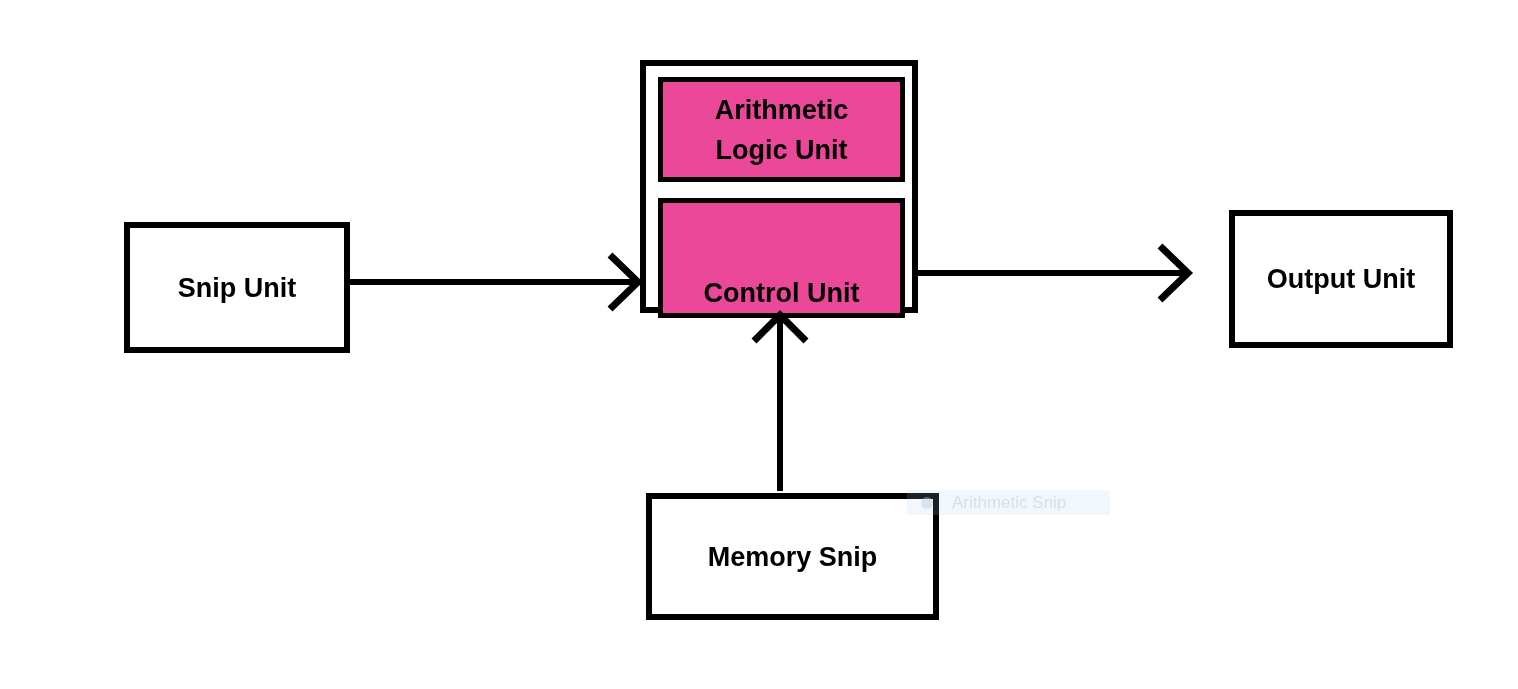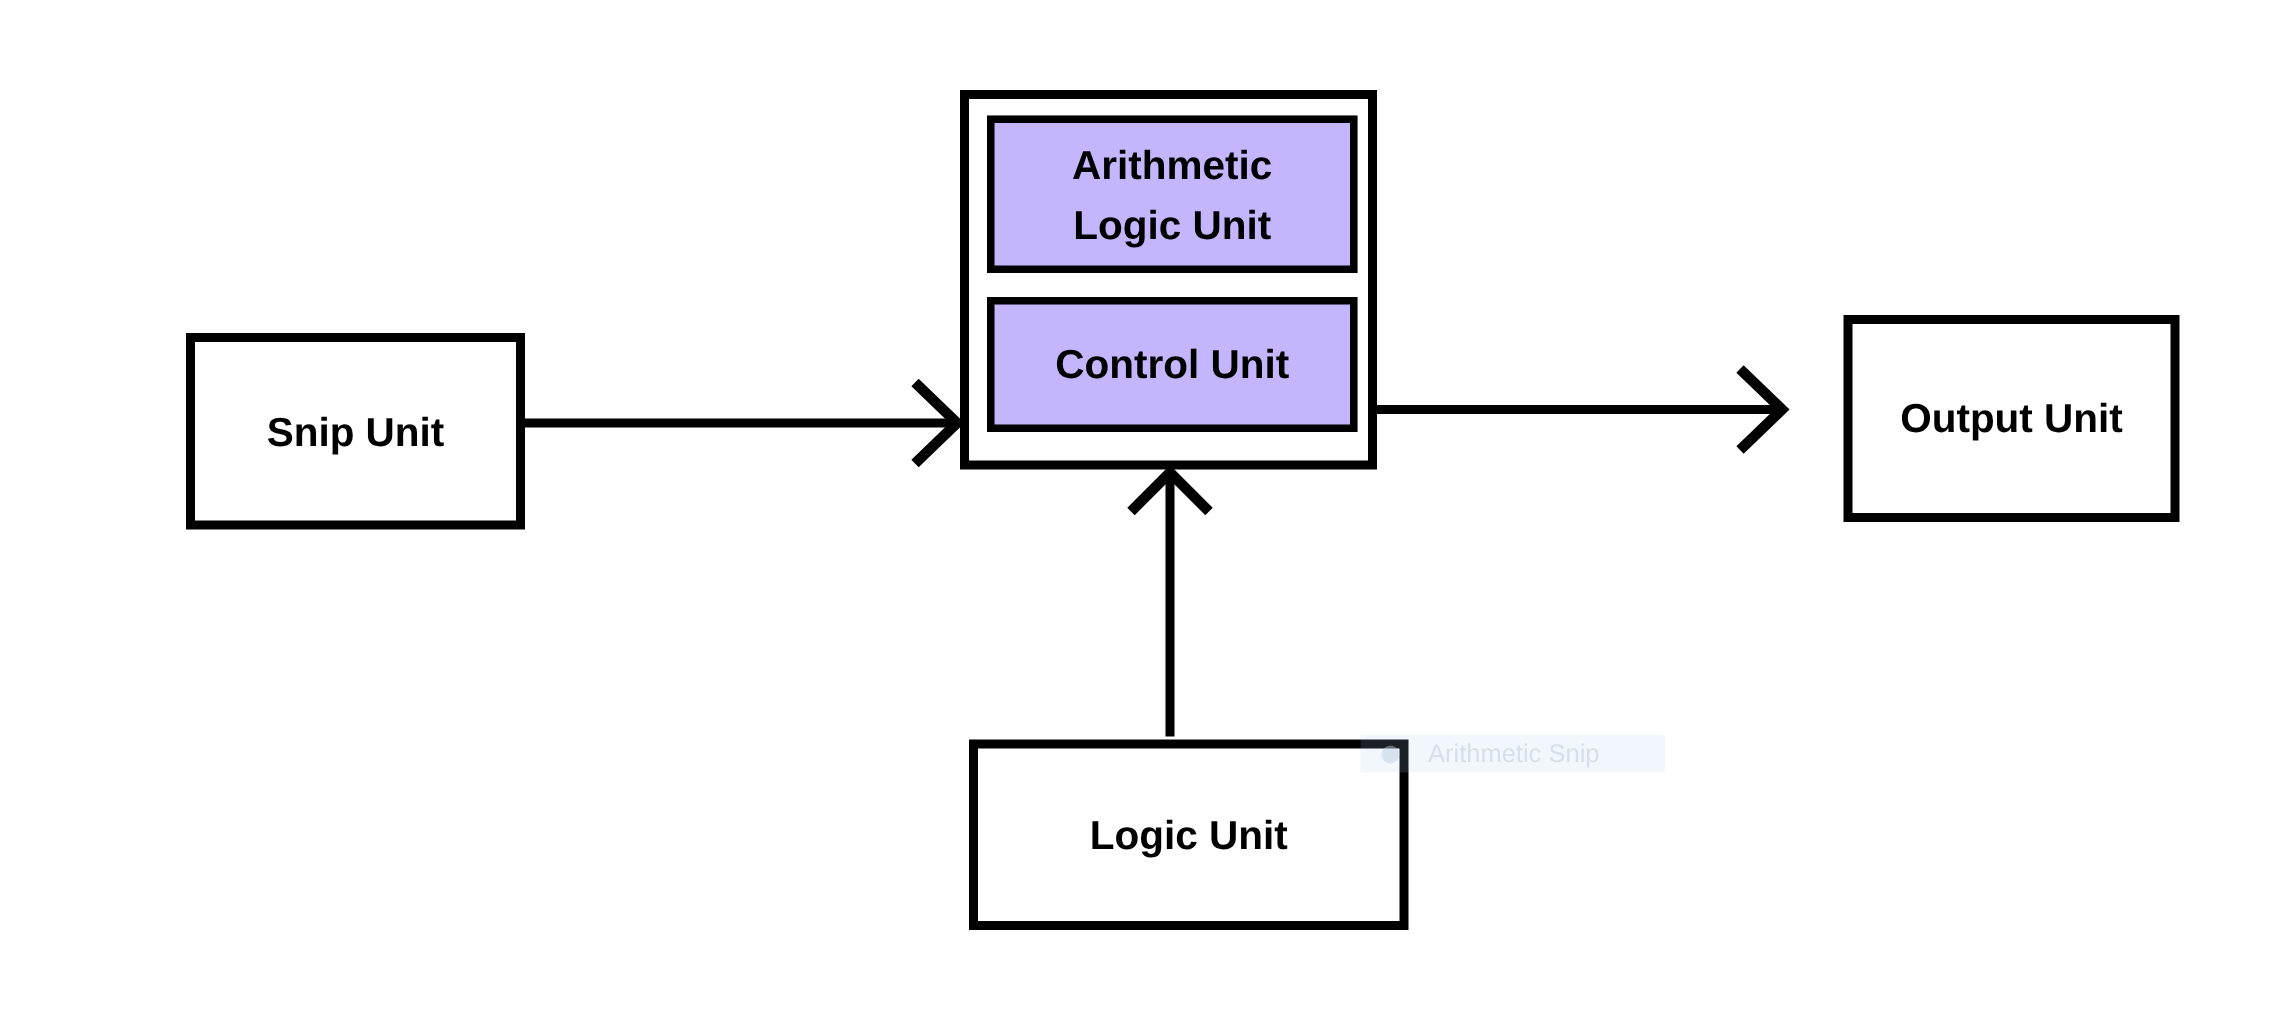--- a/index.html
+++ b/index.html
@@ -30,33 +30,33 @@
     line-height: 40px;
     z-index: 2;
   }
   #input-box    { left: 124px; top: 222px; width: 226px; height: 131px; }
   #output-box   { left: 1190px; top: 210px; width: 224px; height: 138px; margin-left: 39px; }
   #memory-box   { left: 646px;  top: 493px; width: 293px; height: 127px; }
   #cpu-box      { left: 640px;  top: 60px;  width: 278px; height: 253px; }
   .inner-node {
     position: absolute;
     box-sizing: border-box;
-    background: #c4b5fd;
+    background: #ec4899;
     border: 5px solid #000000;
     display: flex;
     align-items: center;
     justify-content: center;
     text-align: center;
     font-weight: bold;
     color: #000000;
     font-size: 27px;
     line-height: 40px;
   }
   #alu-box      { left: 12px; top: 11px;  width: 247px; height: 105px; }
-  #control-box  { left: 12px; top: 132px; width: 247px; height: 90px; }
+  #control-box  { left: 12px; top: 132px; width: 247px; height: 120px; align-items: flex-end; }
   #alu-label    { width: 175px; }
 
   #arrow-layer {
     position: absolute;
     left: 0; top: 0;
     width: 1518px;
     height: 689px;
     z-index: 3;
     pointer-events: none;
   }
@@ -102,21 +102,21 @@
     <div class="inner-node" id="control-box">
       <span>Control Unit</span>
     </div>
   </div>
 
   <div class="node" id="output-box">
     <span>Output Unit</span>
   </div>
 
   <div class="node" id="memory-box">
-    <span>Logic Unit</span>
+    <span>Memory Snip</span>
   </div>
 
   <div id="snip-tooltip">
     <span id="snip-dot"></span>
     <span>Arithmetic Snip</span>
   </div>
 
   <svg id="arrow-layer" viewBox="0 0 1518 689" xmlns="http://www.w3.org/2000/svg">
 
     <g stroke="#000000" fill="none">

